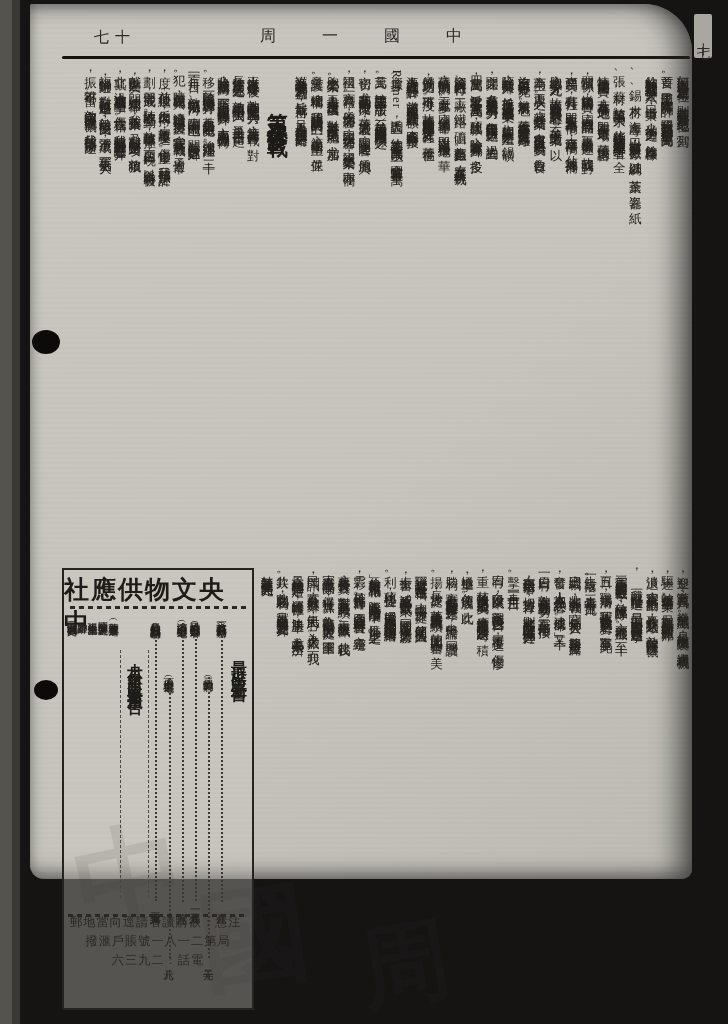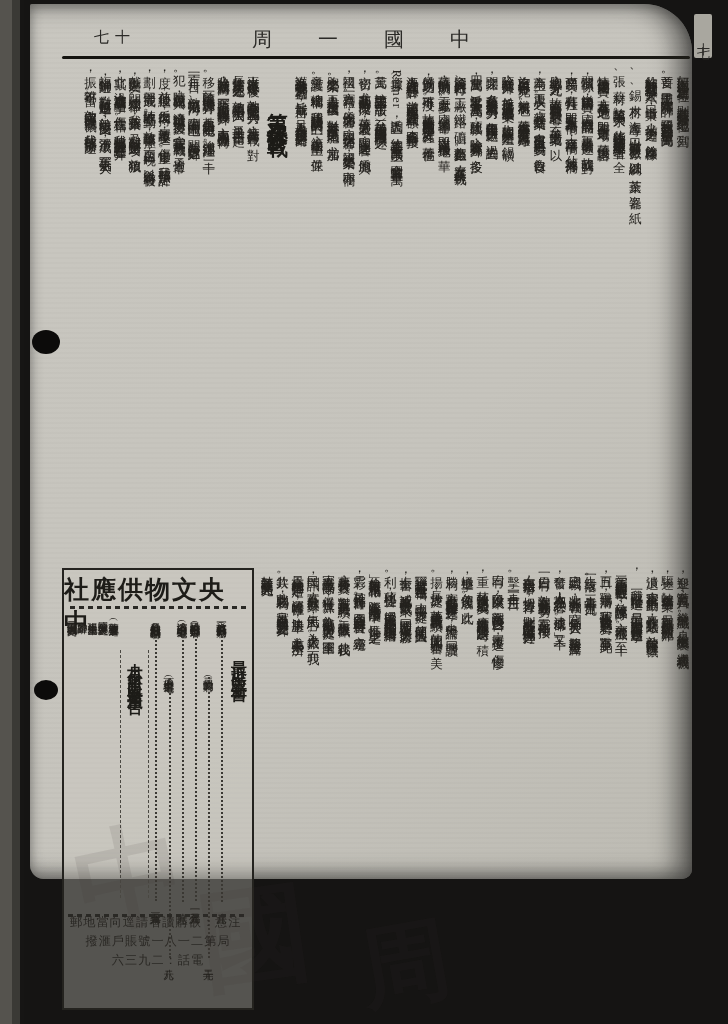--- a/index.html
+++ b/index.html
@@ -14,21 +14,21 @@
   
   .paper{
     position:absolute;left:30px;top:4px;width:662px;height:875px;
     background:linear-gradient(135deg,#c9c7c0 0%,#c6c4bd 55%,#bdbbb3 100%);
     border-radius:2px 48px 10px 14px;
     box-shadow:inset -16px 0 24px rgba(10,10,10,.5), inset 0 -6px 14px rgba(10,10,10,.25), inset 0 4px 8px rgba(10,10,10,.18);
     color:#23211d;
   }
   .hdr-no{position:absolute;font-size:15px;letter-spacing:6px;color:#2b2a27;}
   .masthead{position:absolute;left:0;right:0;top:22px;text-align:center;
-    font-size:20px;letter-spacing:46px;padding-left:46px;color:#2b2a27;}
+    font-size:16px;letter-spacing:46px;padding-left:46px;color:#2b2a27;}
   .hdr-rule{position:absolute;left:32px;top:52px;width:628px;height:3px;
     background:linear-gradient(90deg,#14130f 0 70%,#1d1c17);border-radius:2px;}
   .page-no-right{position:absolute;left:694px;top:14px;width:18px;height:44px;
     background:#a9a79f;border-radius:2px;writing-mode:vertical-rl;
     font-size:13px;letter-spacing:4px;text-align:center;color:#2b2a27;z-index:3;}
 
   
   .vblock{position:absolute;writing-mode:vertical-rl;text-align:left;}
   .vpart{display:inline-block;height:100%;}
   .col{font-size:12.6px;line-height:15.1px;letter-spacing:1.2px;color:#24221e;

